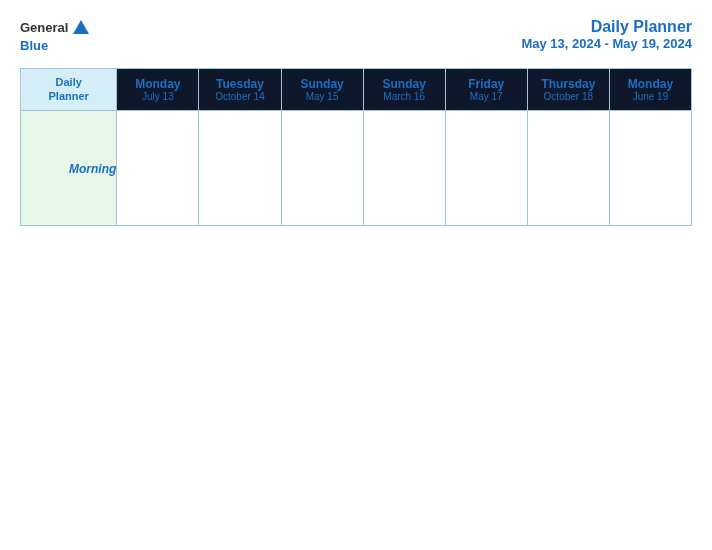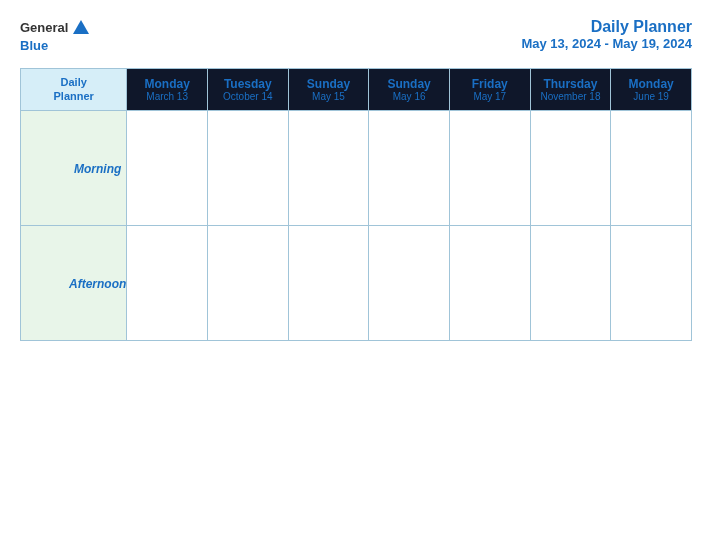--- a/index.html
+++ b/index.html
@@ -168,68 +168,56 @@
     <thead>
       <tr class="header-row">
         <th>
           <div class="col-label">
             <span>Daily</span><br>
             <span>Planner</span>
           </div>
         </th>
         <th class="day-header-cell">
           <div class="col-day-name">Monday</div>
-          <div class="col-date">March 13</div>
+          <div class="col-date">July 13</div>
         </th>
         <th class="day-header-cell">
           <div class="col-day-name">Tuesday</div>
           <div class="col-date">October 14</div>
         </th>
         <th class="day-header-cell">
           <div class="col-day-name">Sunday</div>
           <div class="col-date">May 15</div>
         </th>
         <th class="day-header-cell">
           <div class="col-day-name">Sunday</div>
-          <div class="col-date">May 16</div>
+          <div class="col-date">March 16</div>
         </th>
         <th class="day-header-cell">
           <div class="col-day-name">Friday</div>
           <div class="col-date">May 17</div>
         </th>
         <th class="day-header-cell">
           <div class="col-day-name">Thursday</div>
-          <div class="col-date">November 18</div>
+          <div class="col-date">October 18</div>
         </th>
         <th class="day-header-cell">
           <div class="col-day-name">Monday</div>
           <div class="col-date">June 19</div>
         </th>
       </tr>
     </thead>
     <tbody>
       <tr class="period-row">
         <td class="period-label-cell">
           <span class="period-label">Morning</span>
         </td>
         <td class="day-cell"></td>
         <td class="day-cell"></td>
         <td class="day-cell"></td>
         <td class="day-cell"></td>
         <td class="day-cell"></td>
         <td class="day-cell"></td>
         <td class="day-cell"></td>
       </tr>
-      <tr class="period-row">
-        <td class="period-label-cell">
-          <span class="period-label">Afternoon</span>
-        </td>
-        <td class="day-cell"></td>
-        <td class="day-cell"></td>
-        <td class="day-cell"></td>
-        <td class="day-cell"></td>
-        <td class="day-cell"></td>
-        <td class="day-cell"></td>
-        <td class="day-cell"></td>
-      </tr>
     </tbody>
   </table>
 </div>
 
 </body></html>

